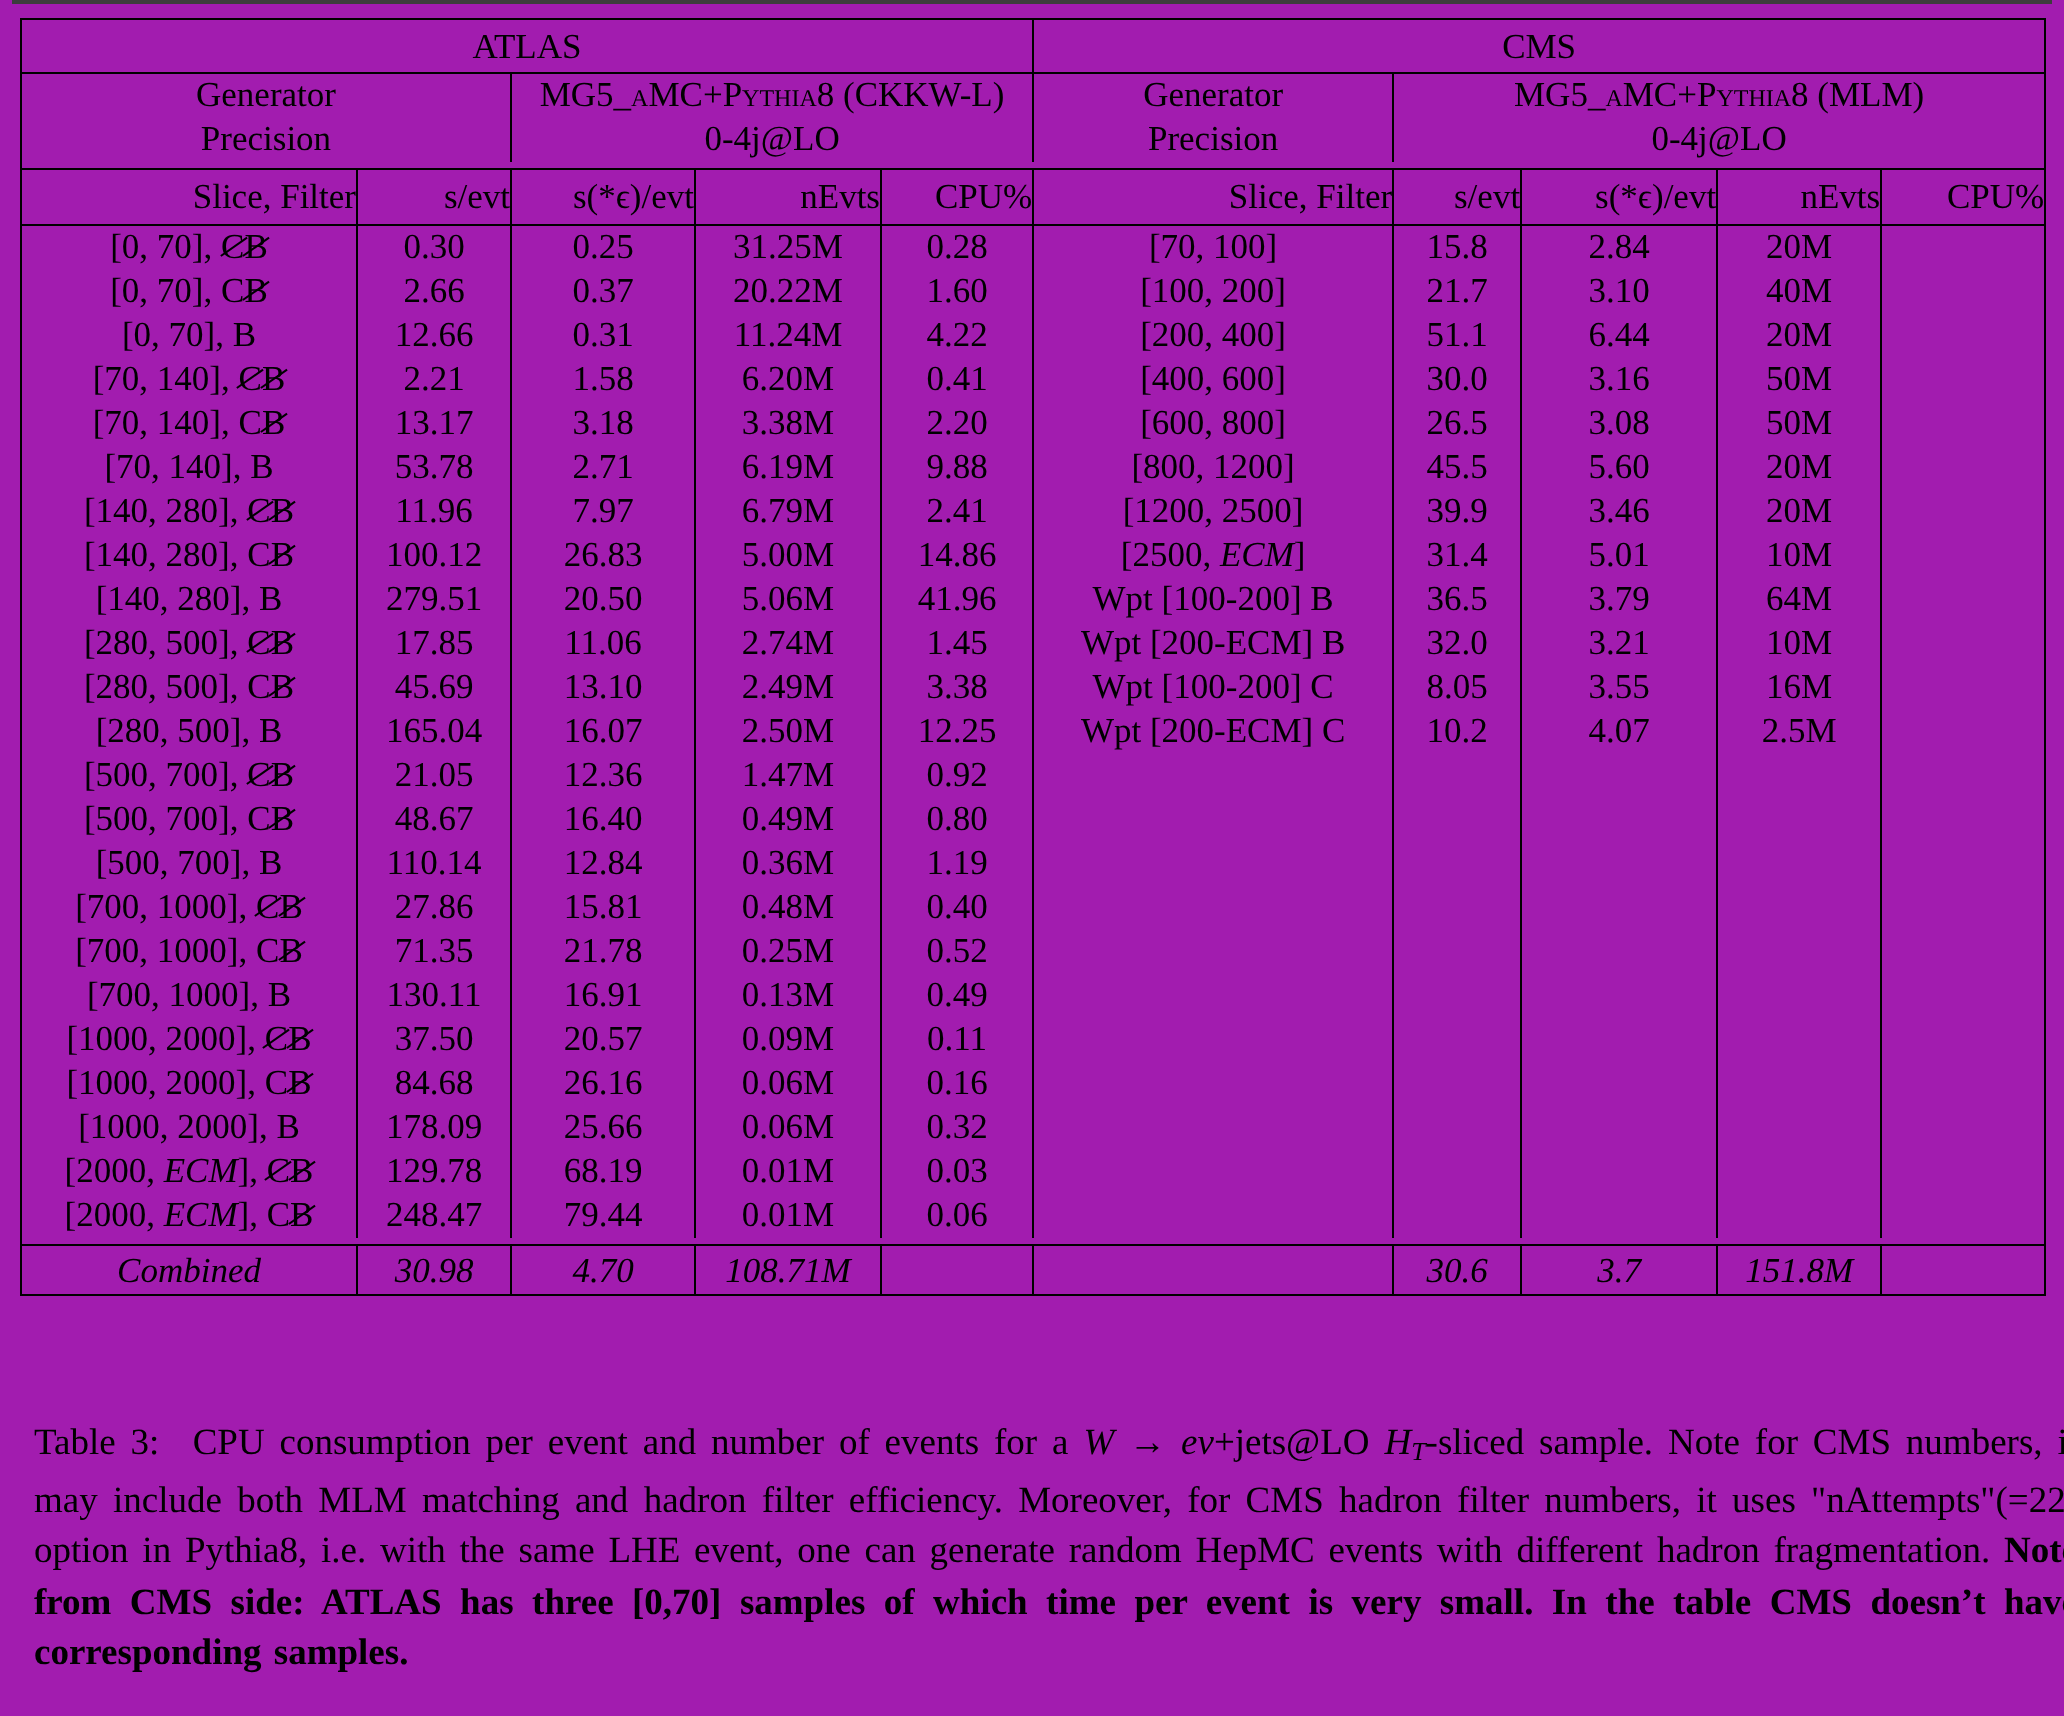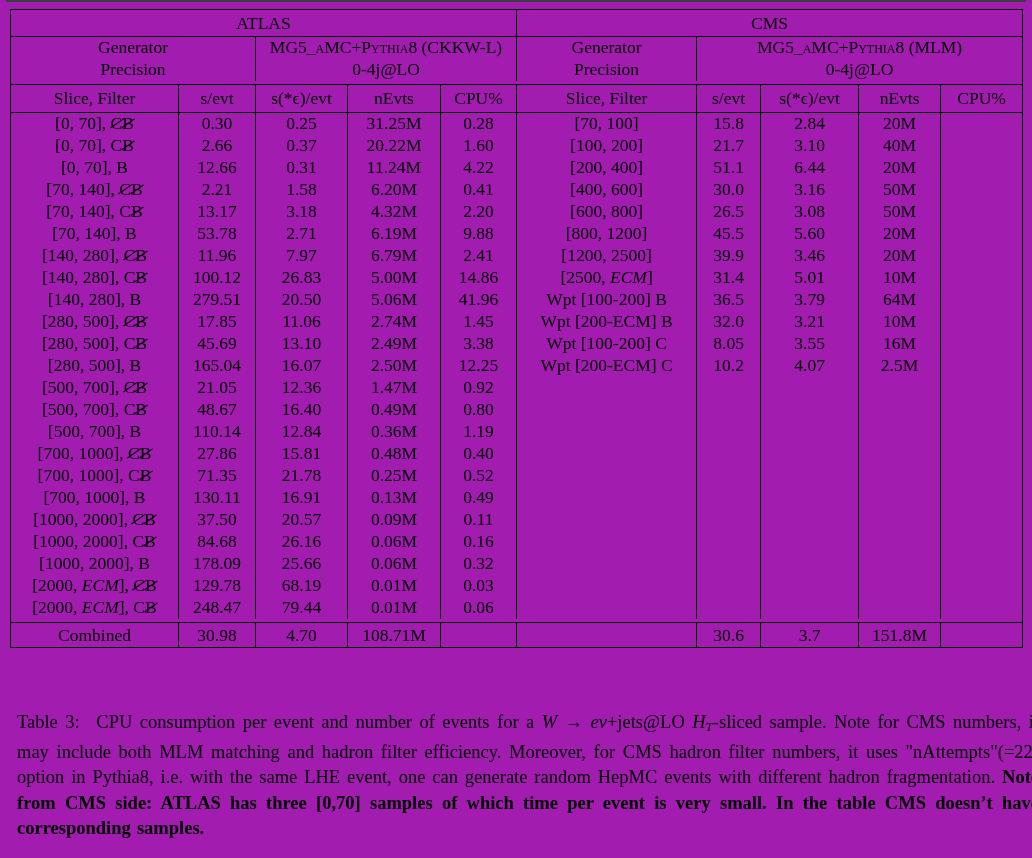--- a/index.html
+++ b/index.html
@@ -20,23 +20,23 @@
   td, th {
     font-weight: normal; text-align: center; vertical-align: middle;
     font-size: 17.5px; padding: 0; overflow: hidden; white-space: nowrap;
   }
   .bl { border-left: 1px solid #000; }
   .bb { border-bottom: 1px solid #000; }
   .bt { border-top: 1px solid #000; }
   tr.title-row td { height: 27px; }
   tr.block-row td { height: 22px; margin-top: 15px; }
   tr.gap td { height: 4px; }
-  tr.colhead th { height: 28px; }
+  tr.colhead th { height: 28px; text-align: right; }
   tr.body-row td { height: 22px; }
-  tr.combined-row td { height: 25px; }
+  tr.combined-row td { height: 25px; font-style: italic; }
   .sc { font-variant: small-caps; }
   .it { font-style: italic; }
   .bd { font-weight: bold; }
   .sb { font-size: 70%; vertical-align: -0.25em; }
   .cancel { position: relative; display: inline-block; }
   .cancel::after {
     content: ""; position: absolute; left: -2px; right: -2px; top: 48%;
     border-top: 1.4px solid #000; transform: rotate(-35deg);
   }
   .caption {
@@ -142,21 +142,21 @@
           <td class="bl">[400, 600]</td>
           <td class="bl">30.0</td>
           <td class="bl">3.16</td>
           <td class="bl">50M</td>
           <td class="bl"></td>
         </tr>
         <tr class="body-row">
           <td>[70, 140], C<span class="cancel">B</span></td>
           <td class="bl">13.17</td>
           <td class="bl">3.18</td>
-          <td class="bl">4.32M</td>
+          <td class="bl">3.38M</td>
           <td class="bl">2.20</td>
           <td class="bl">[600, 800]</td>
           <td class="bl">26.5</td>
           <td class="bl">3.08</td>
           <td class="bl">50M</td>
           <td class="bl"></td>
         </tr>
         <tr class="body-row">
           <td>[70, 140], B</td>
           <td class="bl">53.78</td>

